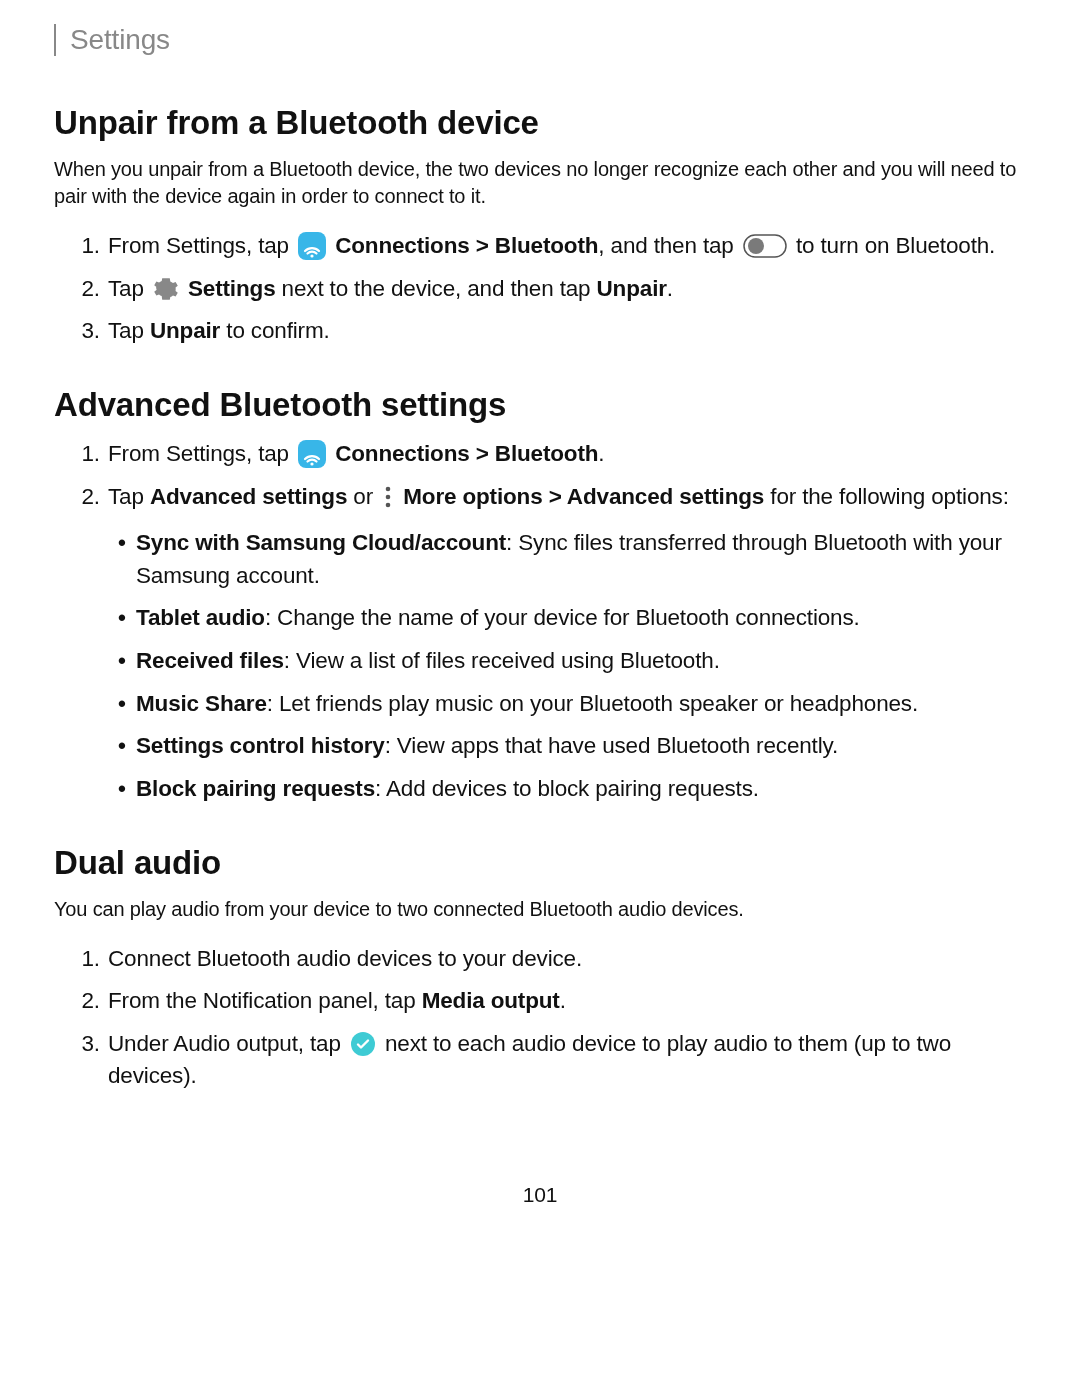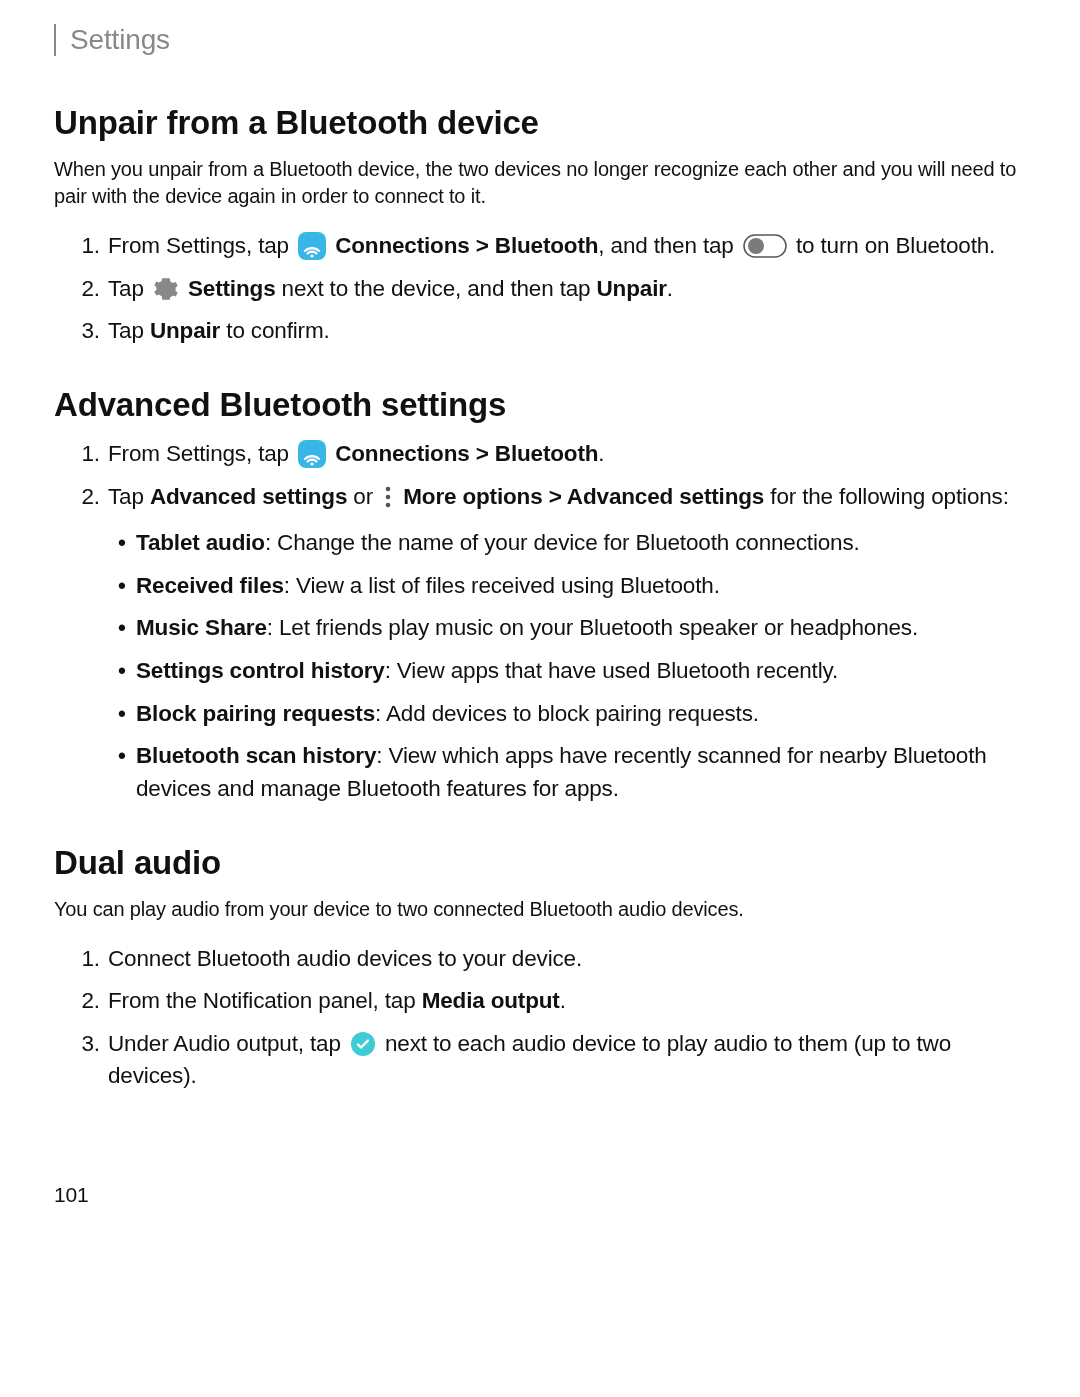--- a/index.html
+++ b/index.html
@@ -68,20 +68,21 @@
   .bold { font-weight: 700; }
   .icon {
     display: inline-block;
     vertical-align: middle;
     position: relative;
     top: -1px;
     margin: 0 3px;
   }
   .icon svg { display: block; }
   .page-number {
+    text-align: center;
     font-size: 21px;
     margin-top: 90px;
   }
 </style>
 </head>
 <body>
 
 <div class="page">
 
   <div class="section-header">
@@ -149,26 +150,26 @@
       <span class="icon">
         <svg width="12" height="26" viewBox="0 0 12 26">
           <circle cx="6" cy="5" r="2.3" fill="#555"></circle>
           <circle cx="6" cy="13" r="2.3" fill="#555"></circle>
           <circle cx="6" cy="21" r="2.3" fill="#555"></circle>
         </svg>
       </span>
       <span class="bold">More options &gt; Advanced settings</span>
       <span>for the following options:</span>
       <ul class="sub">
+        <li><span class="bold">Sync with Samsung Cloud/account</span><span>: Sync files transferred through Bluetooth with your Samsung account.</span></li>
         <li><span class="bold">Tablet audio</span><span>: Change the name of your device for Bluetooth connections.</span></li>
         <li><span class="bold">Received files</span><span>: View a list of files received using Bluetooth.</span></li>
         <li><span class="bold">Music Share</span><span>: Let friends play music on your Bluetooth speaker or headphones.</span></li>
         <li><span class="bold">Settings control history</span><span>: View apps that have used Bluetooth recently.</span></li>
         <li><span class="bold">Block pairing requests</span><span>: Add devices to block pairing requests.</span></li>
-        <li><span class="bold">Bluetooth scan history</span><span>: View which apps have recently scanned for nearby Bluetooth devices and manage Bluetooth features for apps.</span></li>
       </ul>
     </li>
   </ol>
 
   <h2>Dual audio</h2>
   <p class="body">You can play audio from your device to two connected Bluetooth audio devices.</p>
   <ol>
     <li>Connect Bluetooth audio devices to your device.</li>
     <li>
       <span>From the Notification panel, tap</span>

